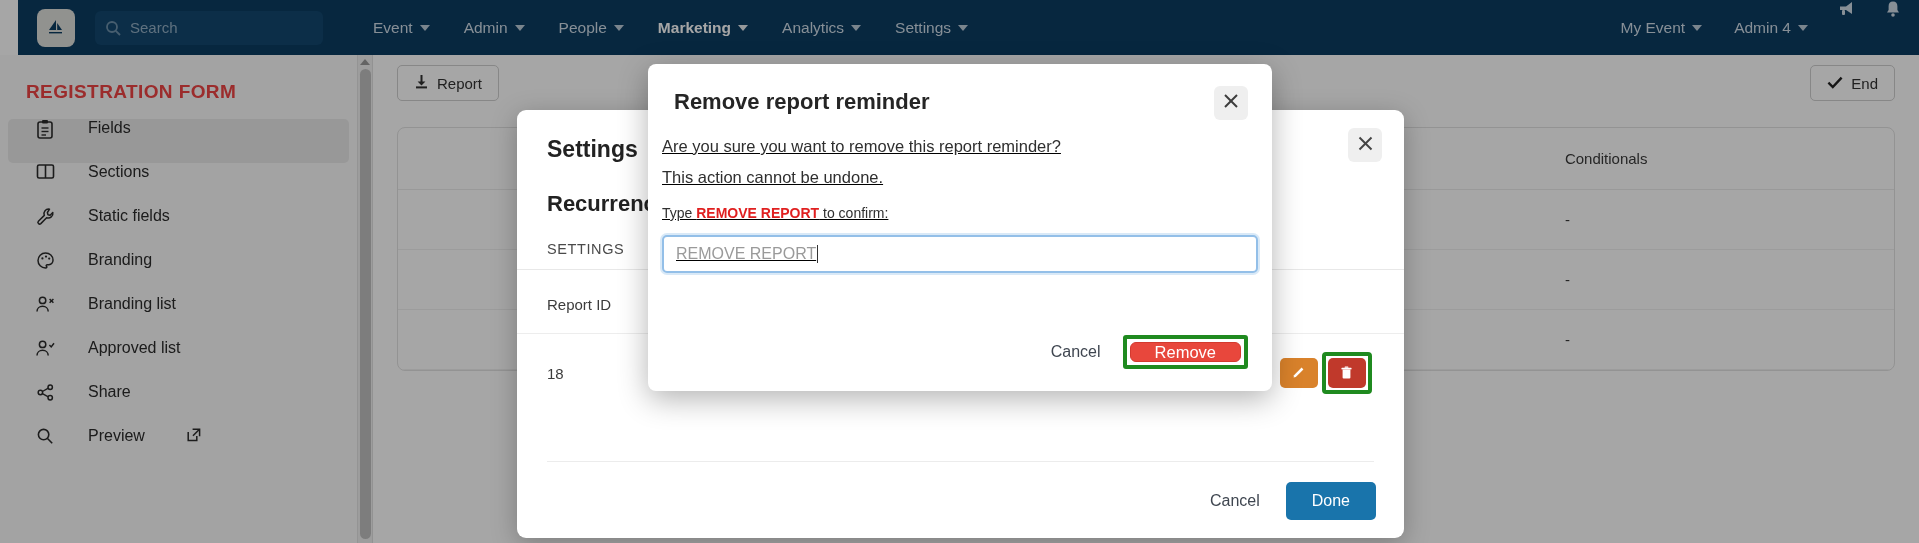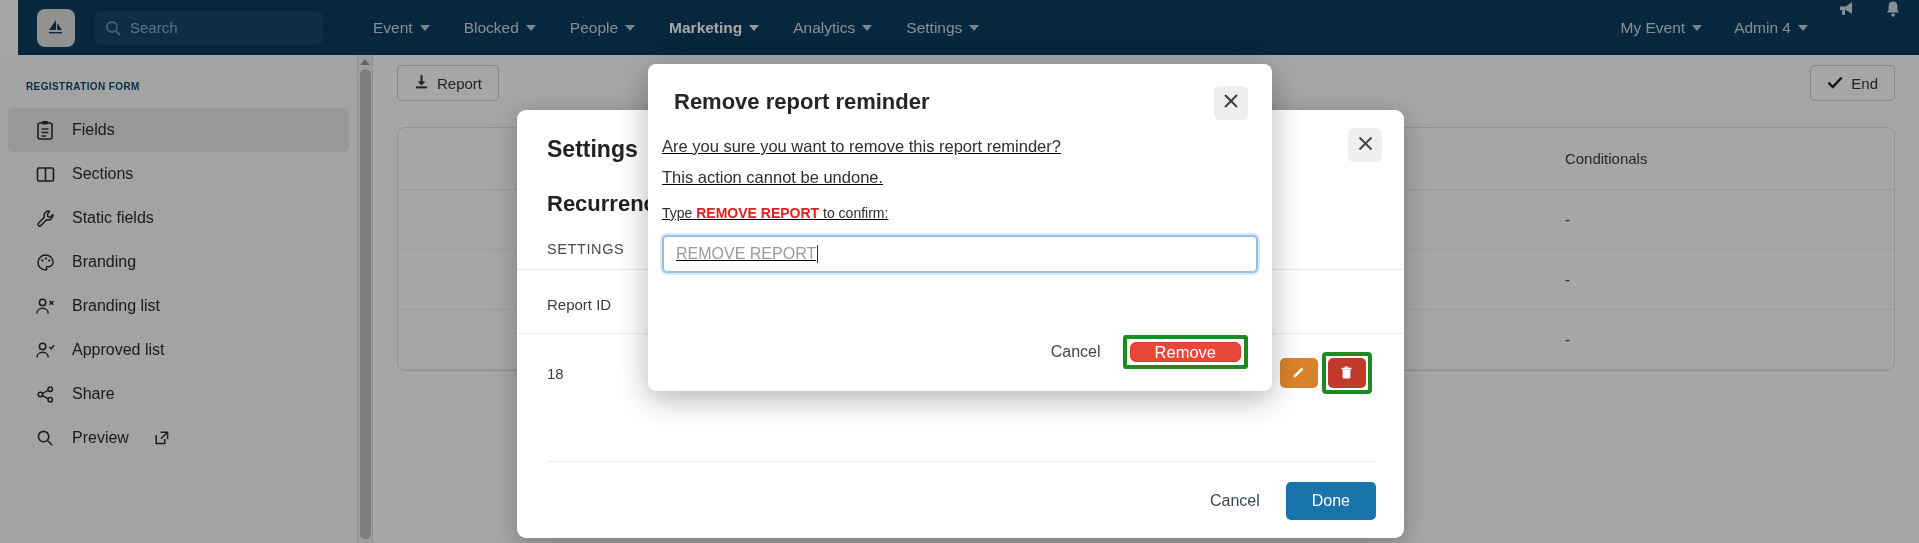--- a/index.html
+++ b/index.html
@@ -52,26 +52,26 @@
   .iconbtn-nav { padding: 0 14px; display: flex; align-items: center; color: #cfdce7; }
 
   
   .body-wrap { position: absolute; top: 55px; left: 0; width: 1919px; height: 488px; background: #fff; }
 
   .sidebar {
     position: absolute; top: 0; left: 0; width: 358px; height: 488px;
     background: #fafafa; border-right: 1px solid #e4e4e4;
   }
   .side-title {
-    font-size: 10px; font-weight: bold; color: #0c4a6e;
+    font-size: 19px; font-weight: bold; color: #ef4444;
     letter-spacing: .4px; padding: 26px 0 0 26px;
   }
   .side-list { margin-top: 16px; }
   .side-item {
-    display: flex; align-items: center; gap: 16px;
+    display: flex; align-items: flex-start; gap: 32px;
     height: 44px; padding-left: 26px; margin: 0 8px 0 8px;
     color: #2c2c2c; font-size: 16px; border-radius: 5px;
   }
   .side-item.active { background: #eaeaea; }
   .side-item .ico { width: 22px; display: flex; align-items: center; justify-content: center; flex: none; }
   .side-item .ext { margin-left: 9px; display: flex; }
 
   .vscroll {
     position: absolute; top: 0; left: 358px; width: 15px; height: 488px;
     background: #f1f1f1; border-right: 1px solid #e0e0e0;
@@ -227,21 +227,21 @@
       </span>
       <span class="ph">Search</span>
     </div>
 
     <div class="navitems">
       <div class="navitem">
         <span>Event</span>
         <span class="caret"></span>
       </div>
       <div class="navitem">
-        <span>Blocked</span>
+        <span>Admin</span>
         <span class="caret"></span>
       </div>
       <div class="navitem">
         <span>People</span>
         <span class="caret"></span>
       </div>
       <div class="navitem active">
         <span>Marketing</span>
         <span class="caret"></span>
       </div>

